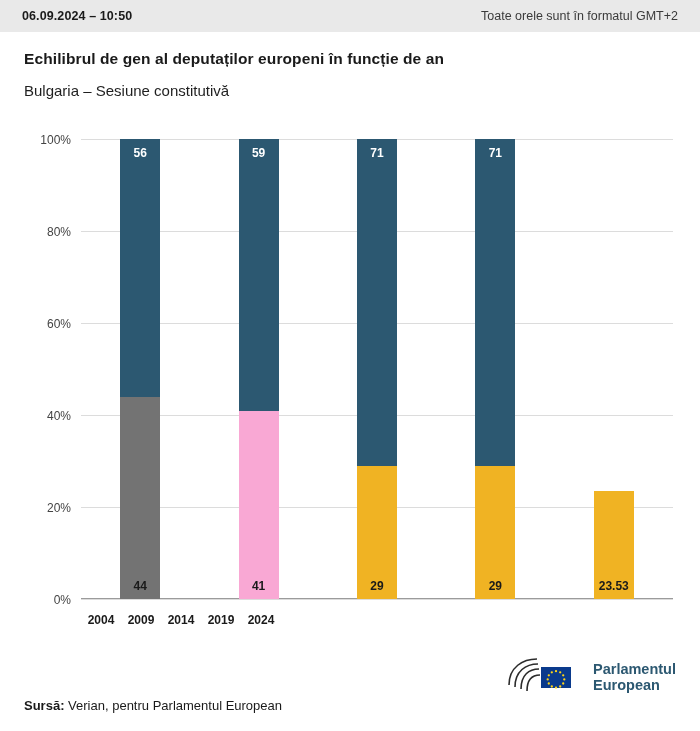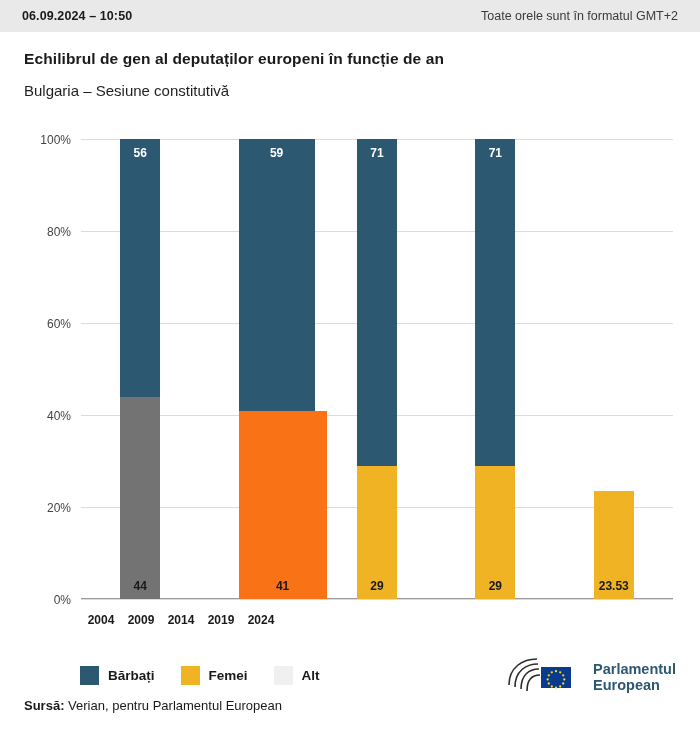--- a/index.html
+++ b/index.html
@@ -246,24 +246,24 @@
         <div class="bars">
           <div class="barcol">
             <div class="seg seg-men" style="height: 257.6px; background: rgb(44, 88, 113);">
               <span class="seg-label">56</span>
             </div>
             <div class="seg seg-women" style="height: 202.4px; background: #737373;">
               <span class="seg-label">44</span>
             </div>
           </div>
           <div class="barcol">
-            <div class="seg seg-men" style="height: 273px; background: rgb(44, 88, 113); padding-left: 36px;">
+            <div class="seg seg-men" style="height: 273px; background: rgb(44, 88, 113);">
               <span class="seg-label">59</span>
             </div>
-            <div class="seg seg-women" style="height: 188.6px; background: #f97316; padding-left: 48px;">
+            <div class="seg seg-women" style="height: 188.6px; background: #f9a8d4;">
               <span class="seg-label">41</span>
             </div>
           </div>
           <div class="barcol">
             <div class="seg seg-men" style="height: 326.6px; background: rgb(44, 88, 113);">
               <span class="seg-label">71</span>
             </div>
             <div class="seg seg-women" style="height: 133.4px; background: rgb(240, 179, 35);">
               <span class="seg-label">29</span>
             </div>
@@ -285,34 +285,20 @@
       </div>
     <div class="xlabels" id="xlabels">
         <div class="xlabel">2004</div>
         <div class="xlabel">2009</div>
         <div class="xlabel">2014</div>
         <div class="xlabel">2019</div>
         <div class="xlabel">2024</div>
       </div>
   </div>
 
-  <div class="legend" id="legend">
-      <div class="legend-item">
-        <span class="legend-swatch" style="background: rgb(44, 88, 113);"></span>
-        <span class="legend-label">Bărbați</span>
-      </div>
-      <div class="legend-item">
-        <span class="legend-swatch" style="background: rgb(240, 179, 35);"></span>
-        <span class="legend-label">Femei</span>
-      </div>
-      <div class="legend-item">
-        <span class="legend-swatch" style="background: rgb(240, 240, 240);"></span>
-        <span class="legend-label">Alt</span>
-      </div>
-    </div>
 
   <div class="logo">
     <div class="logo-mark">
       <svg width="74" height="44" viewBox="0 0 74 44" xmlns="http://www.w3.org/2000/svg">
         <g fill="none" stroke="#2c2c2c" stroke-width="1.6">
           <path d="M2 30 C 2 12, 16 4, 30 4"></path>
           <path d="M8 32 C 8 16, 19 9, 31 9"></path>
           <path d="M14 34 C 14 20, 22 14, 32 14"></path>
           <path d="M20 36 C 20 25, 25 20, 33 20"></path>
         </g>

